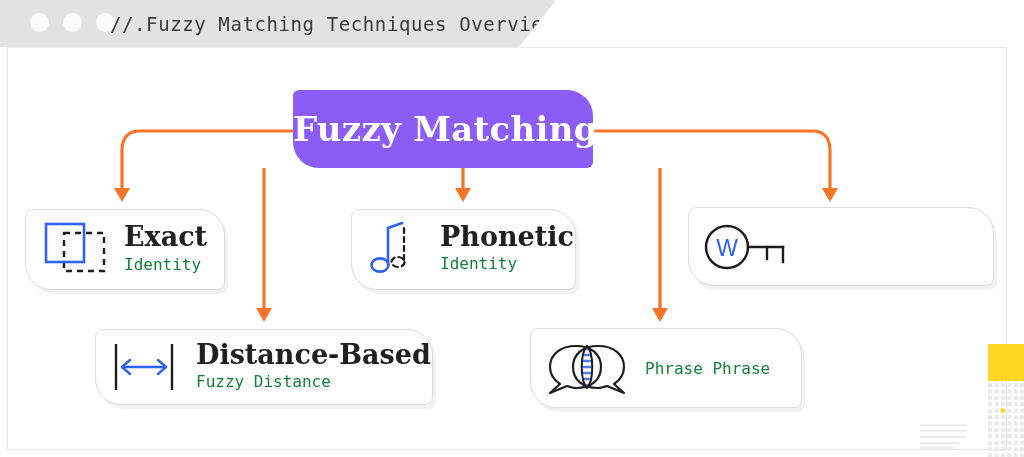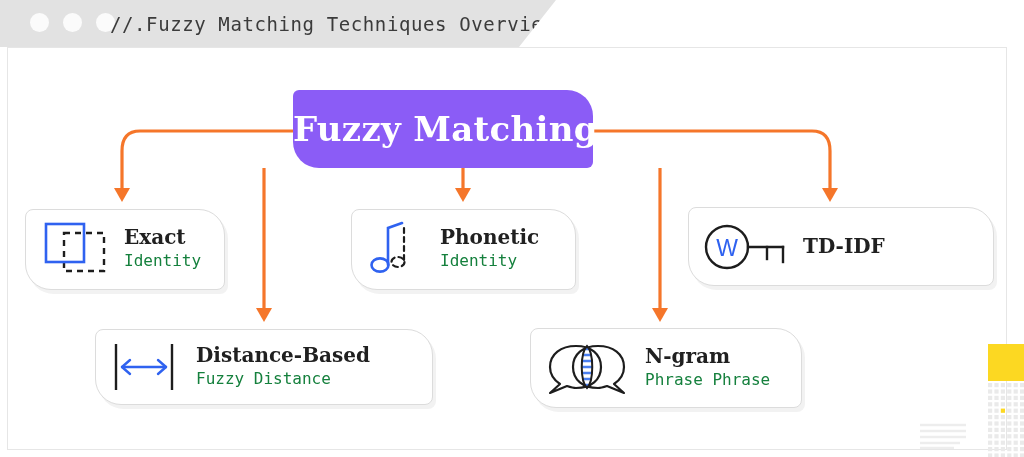--- a/index.html
+++ b/index.html
@@ -49,21 +49,21 @@
     border-radius:8px 26px 8px 26px;
     display:flex;align-items:center;
     box-shadow:3px 4px 0 0 #f2f2f2;
   }
   .card-icon{
     flex:0 0 auto;display:flex;align-items:center;justify-content:center;
   }
   .card-text{display:flex;flex-direction:column;justify-content:center;}
   .card-title{
     font-family:"DejaVu Serif","Liberation Serif",serif;font-weight:bold;
-    font-size:20px;color:#202020;line-height:1.05;white-space:nowrap;
+    font-size:27px;color:#202020;line-height:1.05;white-space:nowrap;
   }
   .card-sub{
     font-family:"DejaVu Sans Mono","Liberation Mono",monospace;
     font-size:16px;color:#15803d;line-height:1.3;margin-top:3px;white-space:nowrap;
   }
 
   #card-exact   {left:25px; top:209px; width:200px;height:81px;padding:0 10px 0 14px;}
   #card-phon    {left:351px;top:209px; width:225px;height:81px;padding:0 10px 1px 14px;}
   #card-tdidf   {left:688px;top:207px; width:306px;height:79px;padding:0 10px 0 14px;}
   #card-dist    {left:95px; top:329px; width:338px;height:76px;padding:0 10px 0 14px;}
@@ -160,21 +160,20 @@
         <circle cx="24" cy="29" r="21" fill="none" stroke="#1d1d1d" stroke-width="2.4"></circle>
         <g fill="none" stroke="#1d1d1d" stroke-width="2.4" stroke-linecap="square">
           <path d="M45,29 L80,29"></path>
           <path d="M64,29 L64,41"></path>
           <path d="M80,29 L80,44"></path>
         </g>
         <text x="24" y="38" text-anchor="middle" font-family="Liberation Sans, sans-serif" font-size="23" fill="#2f62f0">W</text>
       </svg>
     </div>
     <div class="card-text">
-      <span class="card-title">TD-IDF</span>
     </div>
   </div>
 
   <div class="card" id="card-dist">
     <div class="card-icon">
       <svg width="70" height="58" viewBox="0 0 70 58">
         <g stroke="#1d1d1d" stroke-width="2.4" stroke-linecap="butt">
           <path d="M6,6 L6,52"></path>
           <path d="M62,6 L62,52"></path>
         </g>
@@ -211,21 +210,20 @@
             <path d="M36,30 L56,30"></path>
               <path d="M36,36 L56,36"></path>
               <path d="M36,42 L56,42"></path>
             <path d="M36,48 L56,48"></path>
           </g>
         </g>
         <path d="M46,9 C53,16 53,44 46,51 C39,44 39,16 46,9 Z" fill="none" stroke="#1d1d1d" stroke-width="2"></path>
       </svg>
     </div>
     <div class="card-text">
-      <span class="card-title">N-gram</span>
       <span class="card-sub">Phrase Phrase</span>
     </div>
   </div>
 
   <div class="deco-yellow"></div>
   <svg class="deco-grid" viewBox="0 0 36 74">
     <g fill="#eaeaea">
       <rect x="0" y="0" width="4.2" height="4.2"></rect>
         <rect x="6.4" y="0" width="4.2" height="4.2"></rect>
         <rect x="12.8" y="0" width="4.2" height="4.2"></rect>

